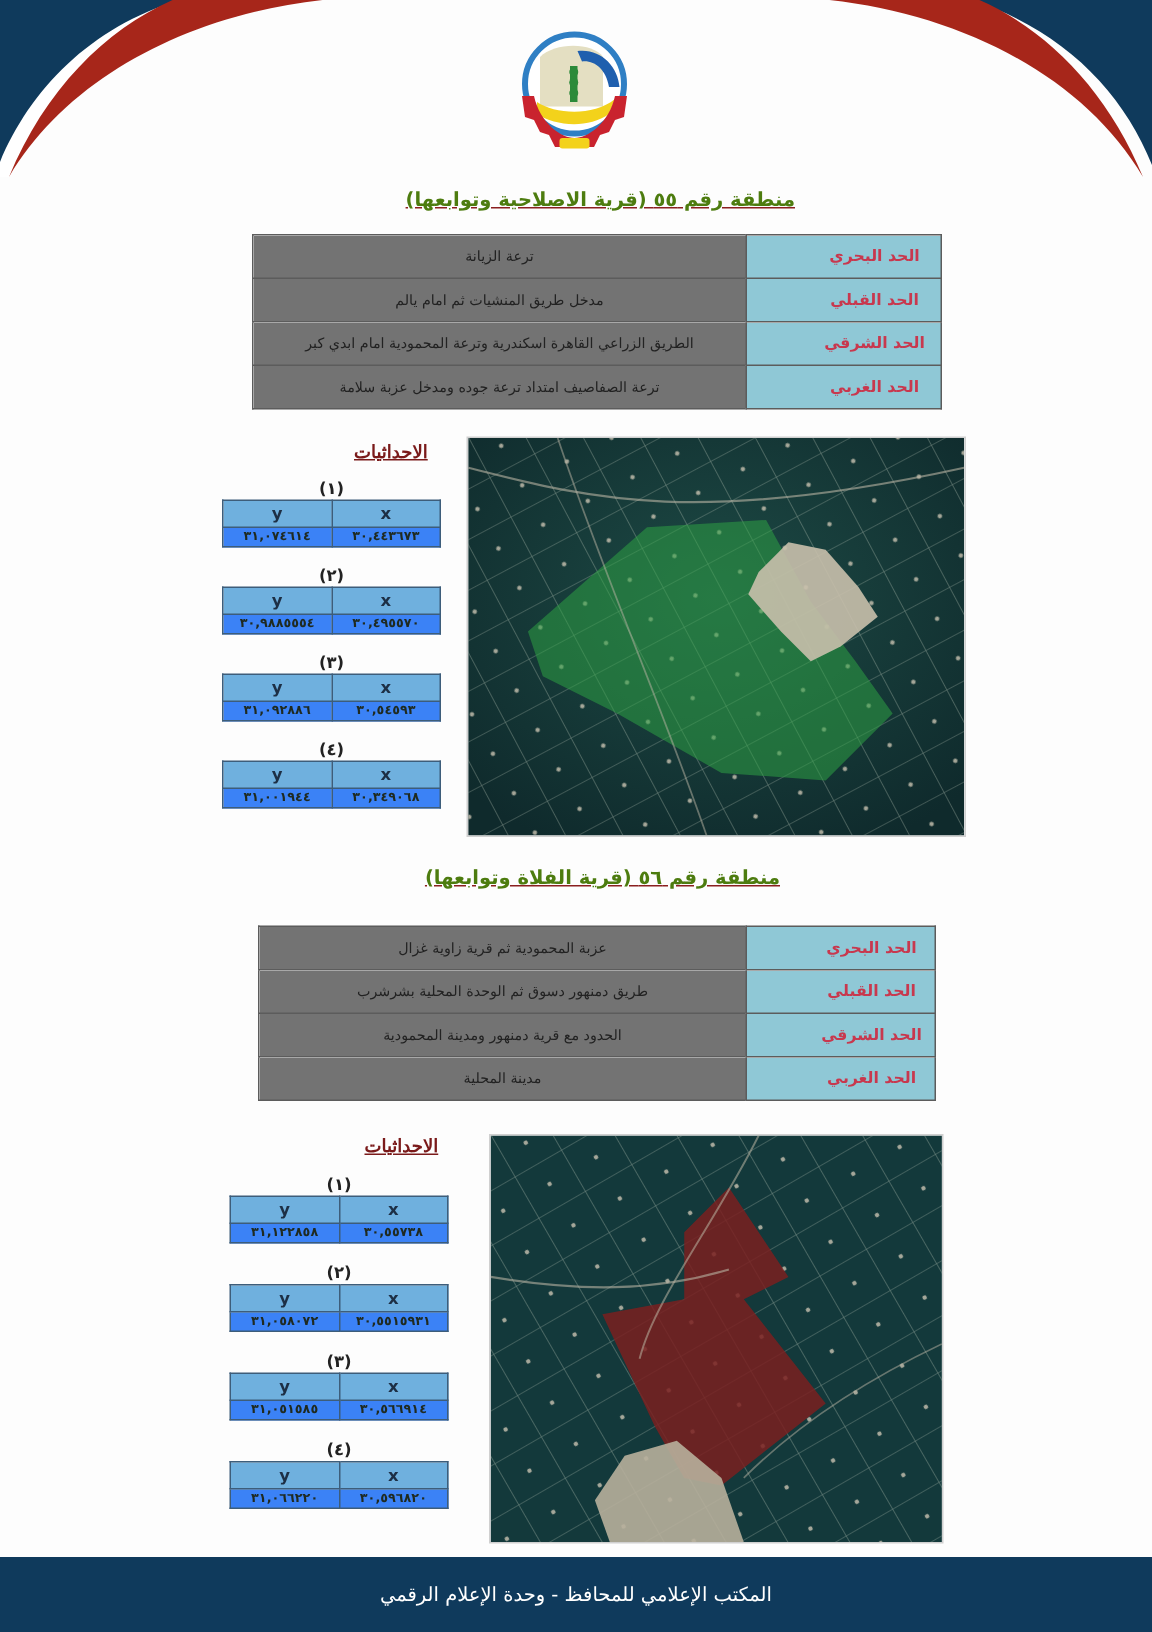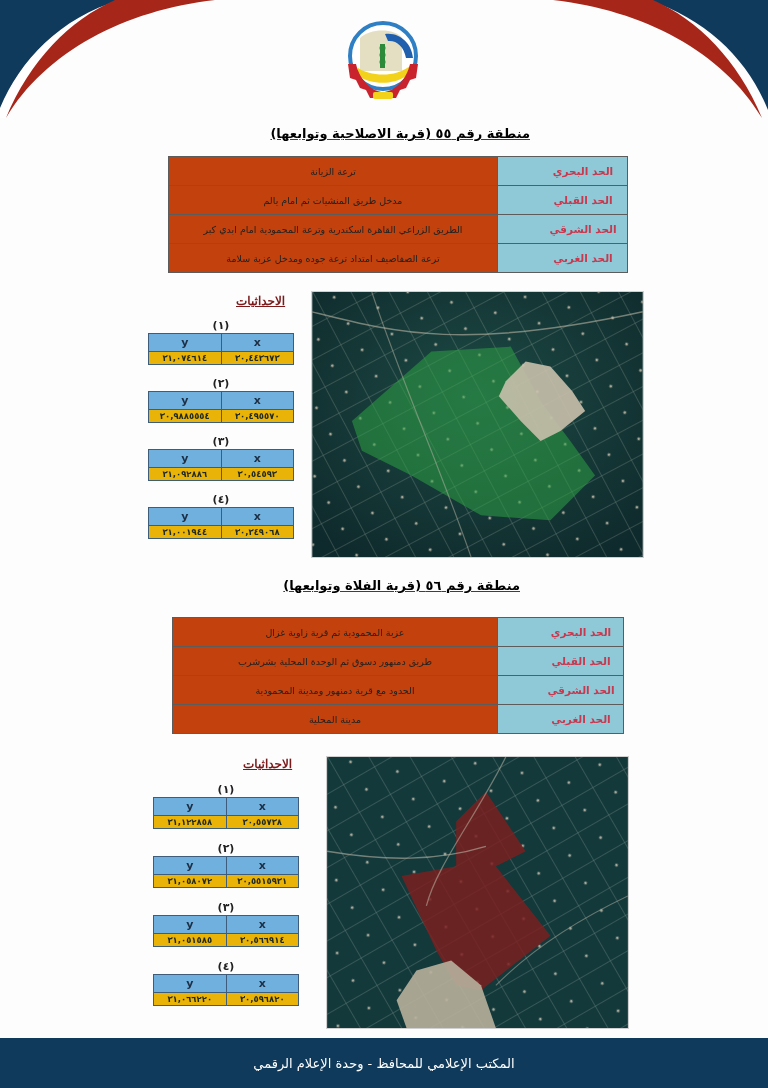--- a/index.html
+++ b/index.html
@@ -9,51 +9,51 @@
   .page { position: absolute; left: 0; top: 0; width: 768px; height: 1088px; background: #fdfdfd; }
 
   
   .swoosh { position: absolute; left: 0; top: 0; width: 768px; height: 130px; }
 
   .logo { position: absolute; left: 340px; top: 16px; width: 86px; height: 88px; }
 
   .section-title {
     position: absolute; direction: rtl; text-align: center;
     font-family: "DejaVu Sans", sans-serif; font-weight: bold; font-size: 13px;
-    color: #000000; text-decoration: underline; text-decoration-color: #8a1f1f;
+    color: #4d7c0f; text-decoration: underline; text-decoration-color: #8a1f1f;
     white-space: nowrap;
   }
 
   .bounds {
     position: absolute; border-collapse: collapse; direction: rtl;
     border: 1.5px solid #5c5c5c; background: #f4f4f4;
   }
   .bounds td {
     border: 1.5px solid #5c5c5c; height: 29px; vertical-align: middle;
     font-size: 9.5px; text-align: center; white-space: nowrap; overflow: hidden;
   }
   .bounds td.lbl {
     background: #8fc8d6; color: #c8384e; font-weight: bold; font-size: 10.5px; padding-left: 41px;
   }
-  .bounds td.val { background: #c2410c; color: #222; padding: 0 8px; margin-top: 40px; }
+  .bounds td.val { background: #737373; color: #222; padding: 0 8px; margin-top: 40px; }
 
   .coords-title {
     position: absolute; direction: rtl; font-weight: bold; font-size: 12px;
     color: #7a1a1a; text-decoration: underline; text-decoration-color: #7a1a1a; font-family: Liberation Serif, serif;
   }
 
   .coord-block { position: absolute; width: 146px; }
   .coord-idx {
     text-align: center; font-size: 11px; font-weight: bold; color: #222;
     height: 14px; line-height: 14px;
   }
   .coord-table { width: 146px; border-collapse: collapse; border: 1px solid #3d5d7a; }
   .coord-table td { width: 50%; text-align: center; border: 1px solid #3d5d7a; }
   .coord-table .hdr td { background: #6fb0de; color: #1d2f45; font-size: 11px; height: 18px; font-weight: bold; }
-  .coord-table .val td { background: #eab308; color: #1f2a20; font-size: 8.5px; height: 13px; font-weight: bold; letter-spacing: 0.3px; }
+  .coord-table .val td { background: #3b82f6; color: #1f2a20; font-size: 8.5px; height: 13px; font-weight: bold; letter-spacing: 0.3px; }
 
   .map { position: absolute; overflow: hidden; border: 1px solid #d0d0d0; }
 
   .footer {
     position: absolute; left: 0; top: 1038px; width: 768px; height: 50px;
     background: #0f3a5c; display: flex; align-items: center; justify-content: center;
   }
   .footer span {
     direction: rtl; color: #ffffff; font-weight: normal; font-size: 13px;
   }

